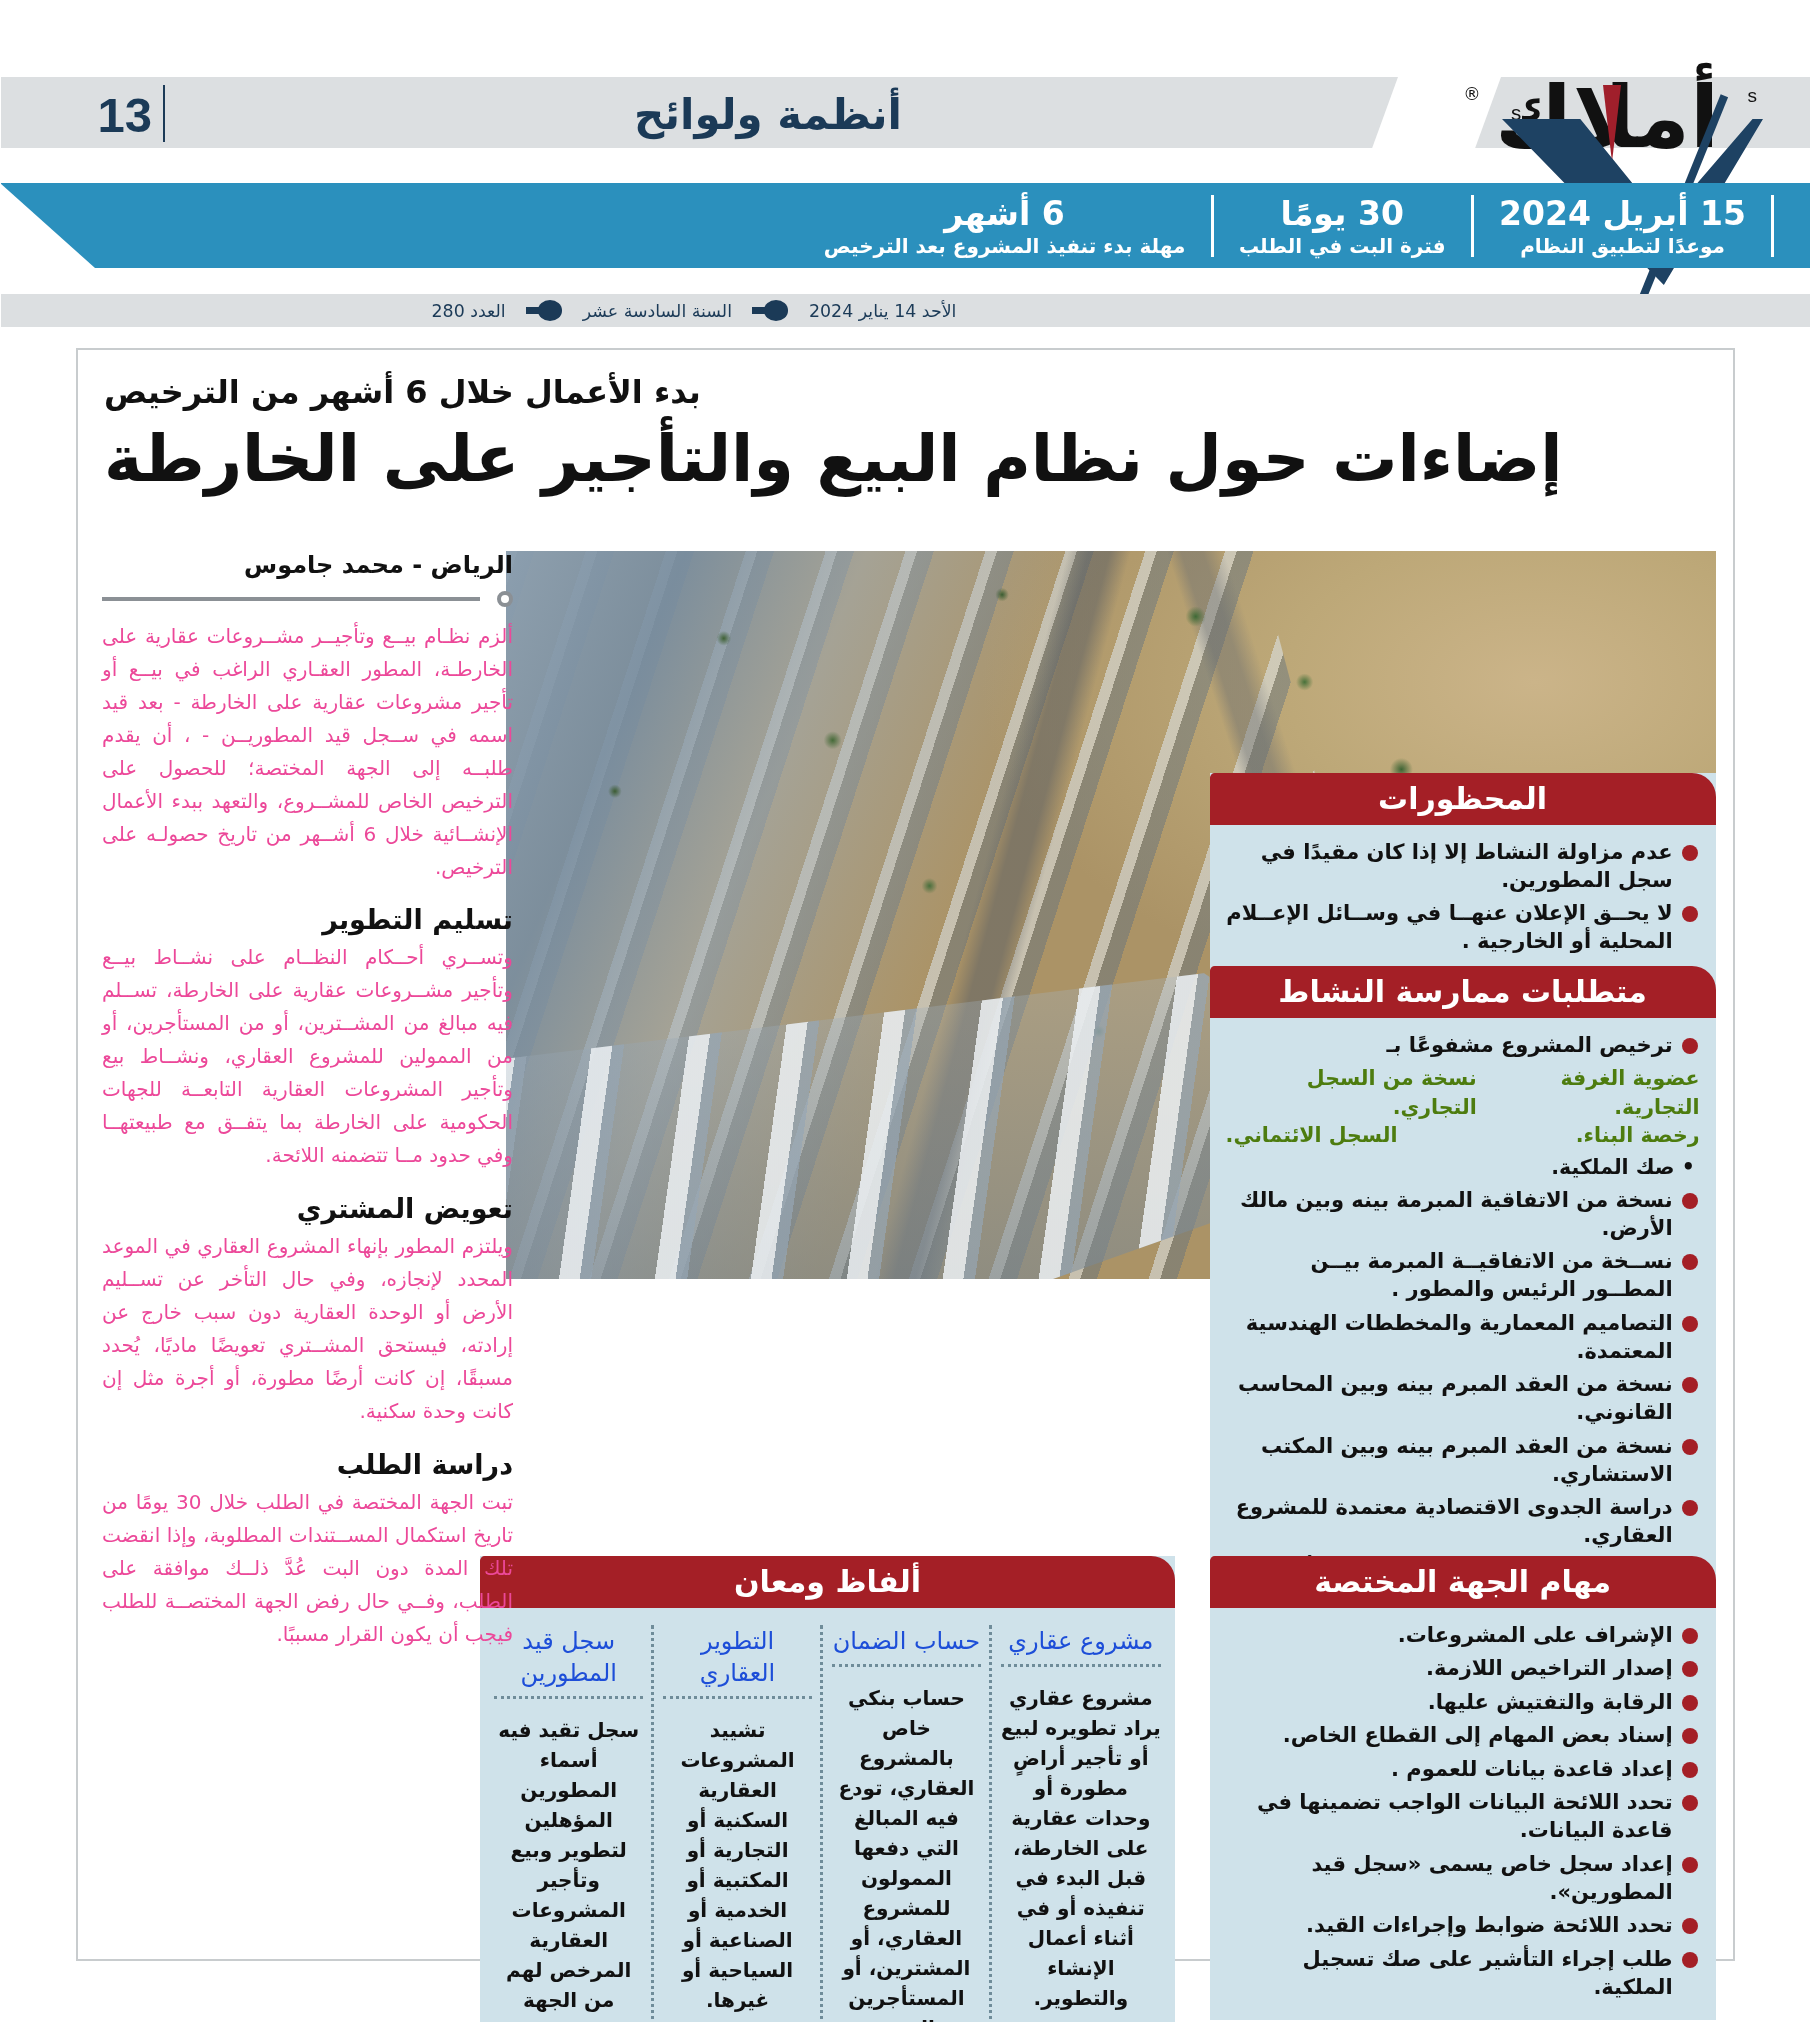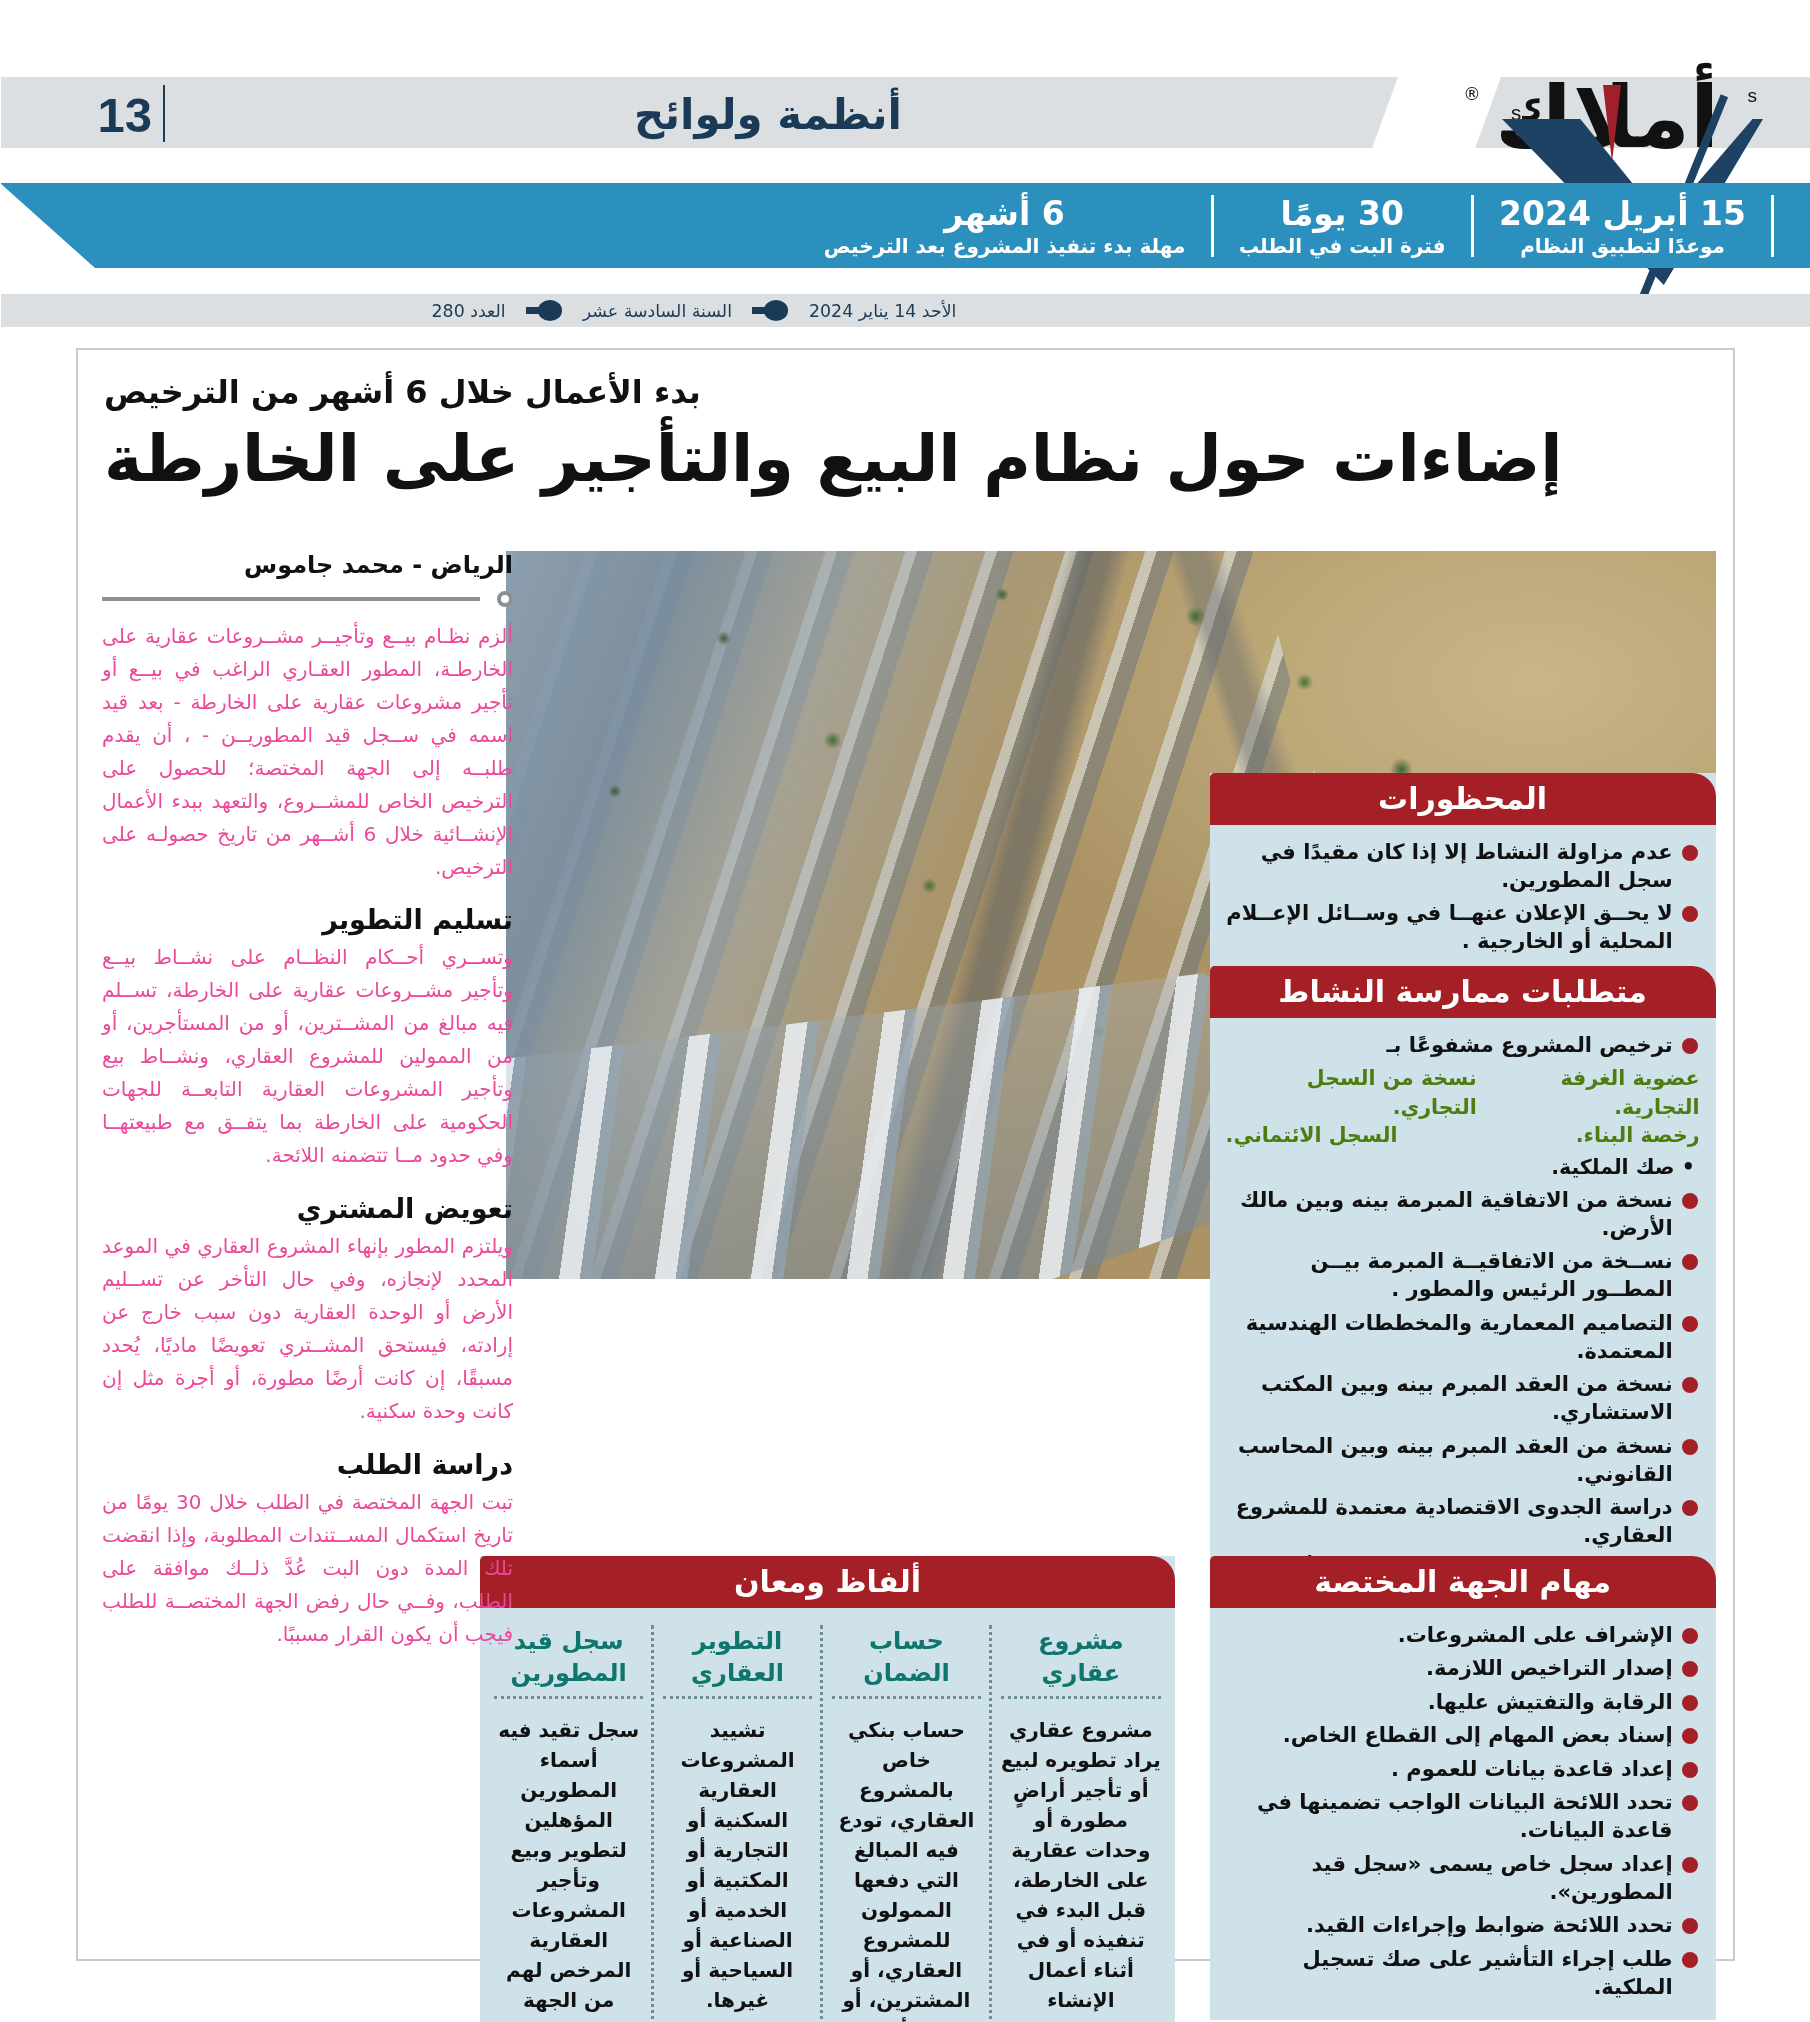--- a/index.html
+++ b/index.html
@@ -481,22 +481,22 @@
     padding: 17.4px 14.2px 14.2px 14.2px;
   }
   .gloss-col { width: 160px; text-align: center; }
   .gloss-col + .gloss-col {
     border-right: 3.2px dotted #6f8c99;
     padding-right: 8px;
     margin-right: 3.2px;
   }
   .gloss-term {
     font-size: 24px;
-    font-weight: bold;
-    color: #0f766e;
+    font-weight: normal;
+    color: #1d4ed8;
     line-height: 32px;
     margin-bottom: 6.3px;
   }
   .gloss-dots {
     height: 8px;
     border-top: 3.2px dotted #6f8c99;
     margin-bottom: 11px;
   }
   .gloss-def {
     font-size: 20px;
@@ -607,22 +607,22 @@
           <div>رخصة البناء.</div>
           <div>السجل الائتماني.</div>
         </div>
         <ul class="subitems">
           <li>صك الملكية.</li>
         </ul>
         <ul class="bullets">
           <li>نسخة من الاتفاقية المبرمة بينه وبين مالك الأرض.</li>
           <li>نســخة من الاتفاقيــة المبرمة بيــن المطــور الرئيس والمطور .</li>
           <li>التصاميم المعمارية والمخططات الهندسية المعتمدة.</li>
+          <li>نسخة من العقد المبرم بينه وبين المحاسب القانوني.</li>
           <li>نسخة من العقد المبرم بينه وبين المكتب الاستشاري.</li>
-          <li>نسخة من العقد المبرم بينه وبين المحاسب القانوني.</li>
           <li>دراسة الجدوى الاقتصادية معتمدة للمشروع العقاري.</li>
           <li>تعهد ببدء الأعمال الإنشائية خلال 6 أشهر .</li>
           <li>نموذج عقد بيع بينه وبين المشتري .</li>
           <li>مواعيد تسليم المبيع محددة باليوم.</li>
           <li>اتفاقية فتح حســاب ضمان بينه وبيــن بنك مرخص له في  المملكة.</li>
         </ul>
       </div>
     </div>
 
     <div class="card" id="card-authority">

